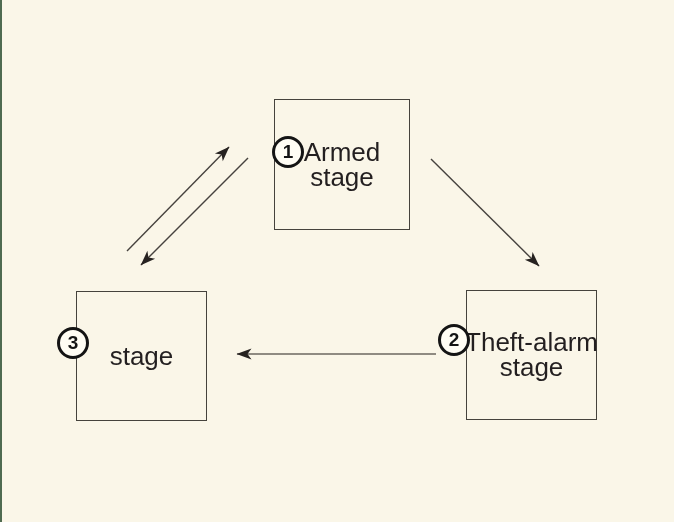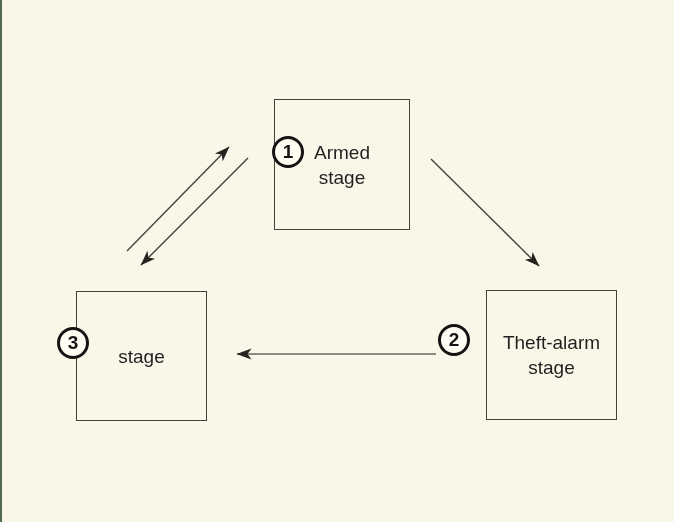--- a/index.html
+++ b/index.html
@@ -32,24 +32,24 @@
   .stage-box {
     position: absolute;
     box-sizing: border-box;
     border: 1.5px solid #45423c;
     display: flex;
     align-items: center;
     justify-content: center;
     background: transparent;
   }
   #box-armed    { left: 274px; top:  99px; width: 136px; height: 131px; }
-  #box-theft    { left: 466px; top: 290px; width: 131px; height: 130px; margin-left: 20px; }
+  #box-theft    { left: 466px; top: 290px; width: 131px; height: 130px; }
   #box-disarmed { left:  76px; top: 291px; width: 131px; height: 130px; }
   .stage-label {
-    font-size: 19px;
+    font-size: 26px;
     line-height: 25px;
     color: #231f20;
     text-align: center;
     white-space: nowrap;
   }
   .num-circle {
     position: absolute;
     box-sizing: content-box;
     width: 26px;
     height: 26px;

